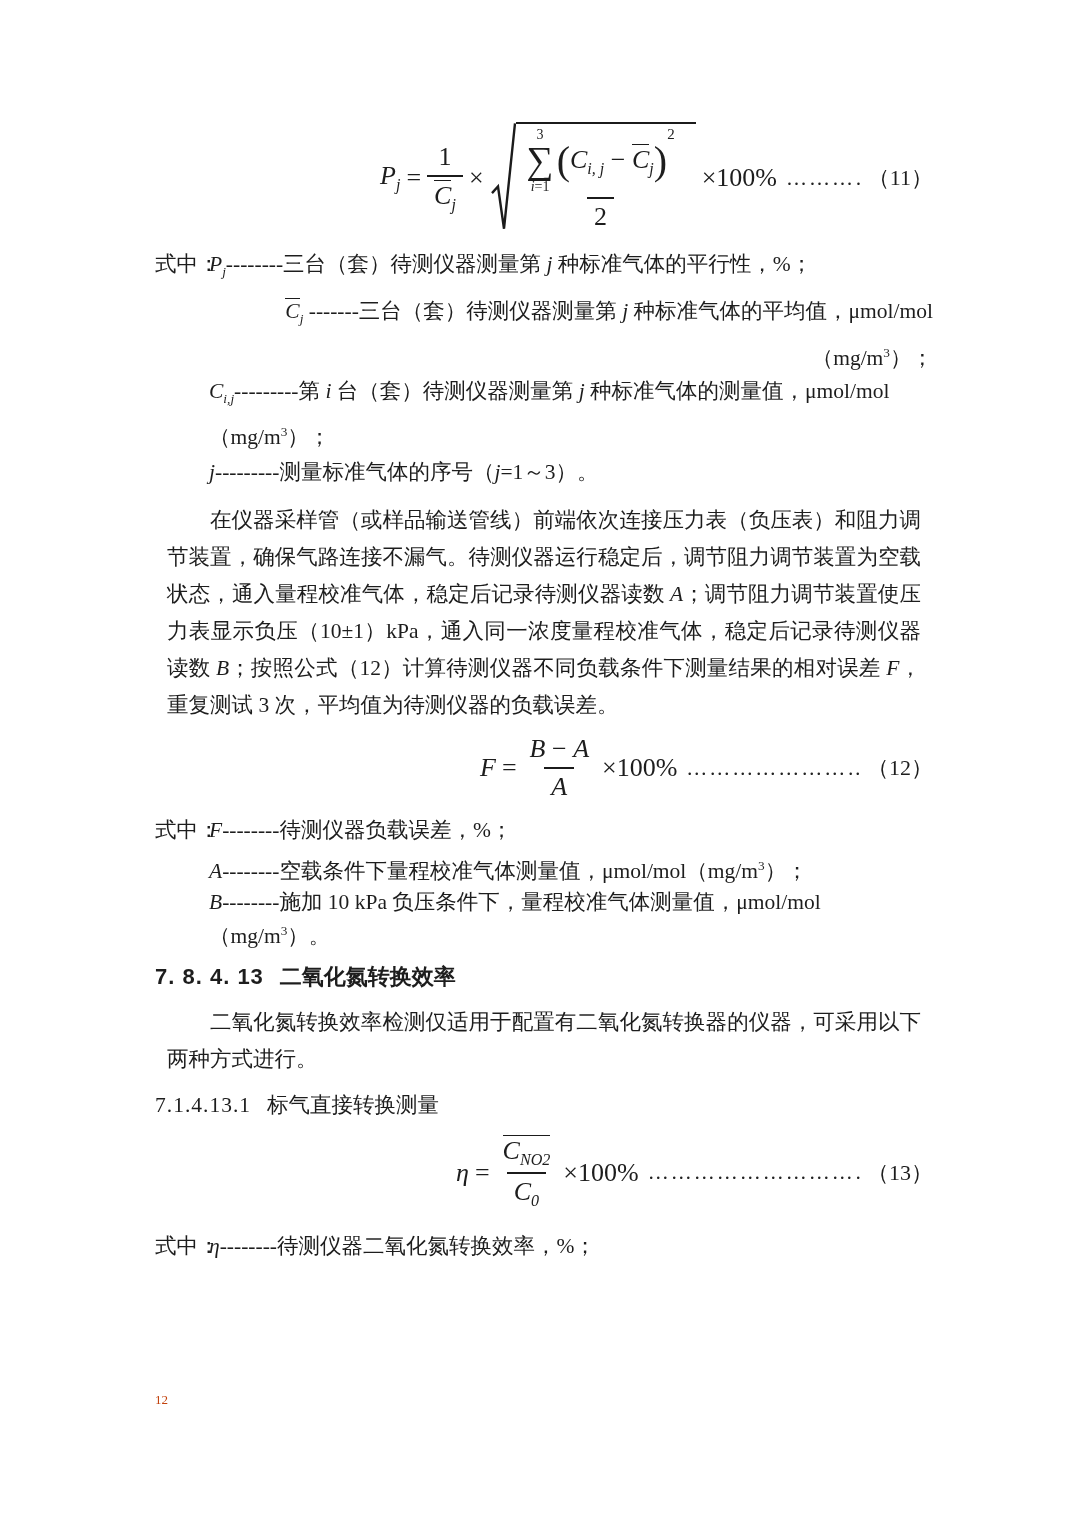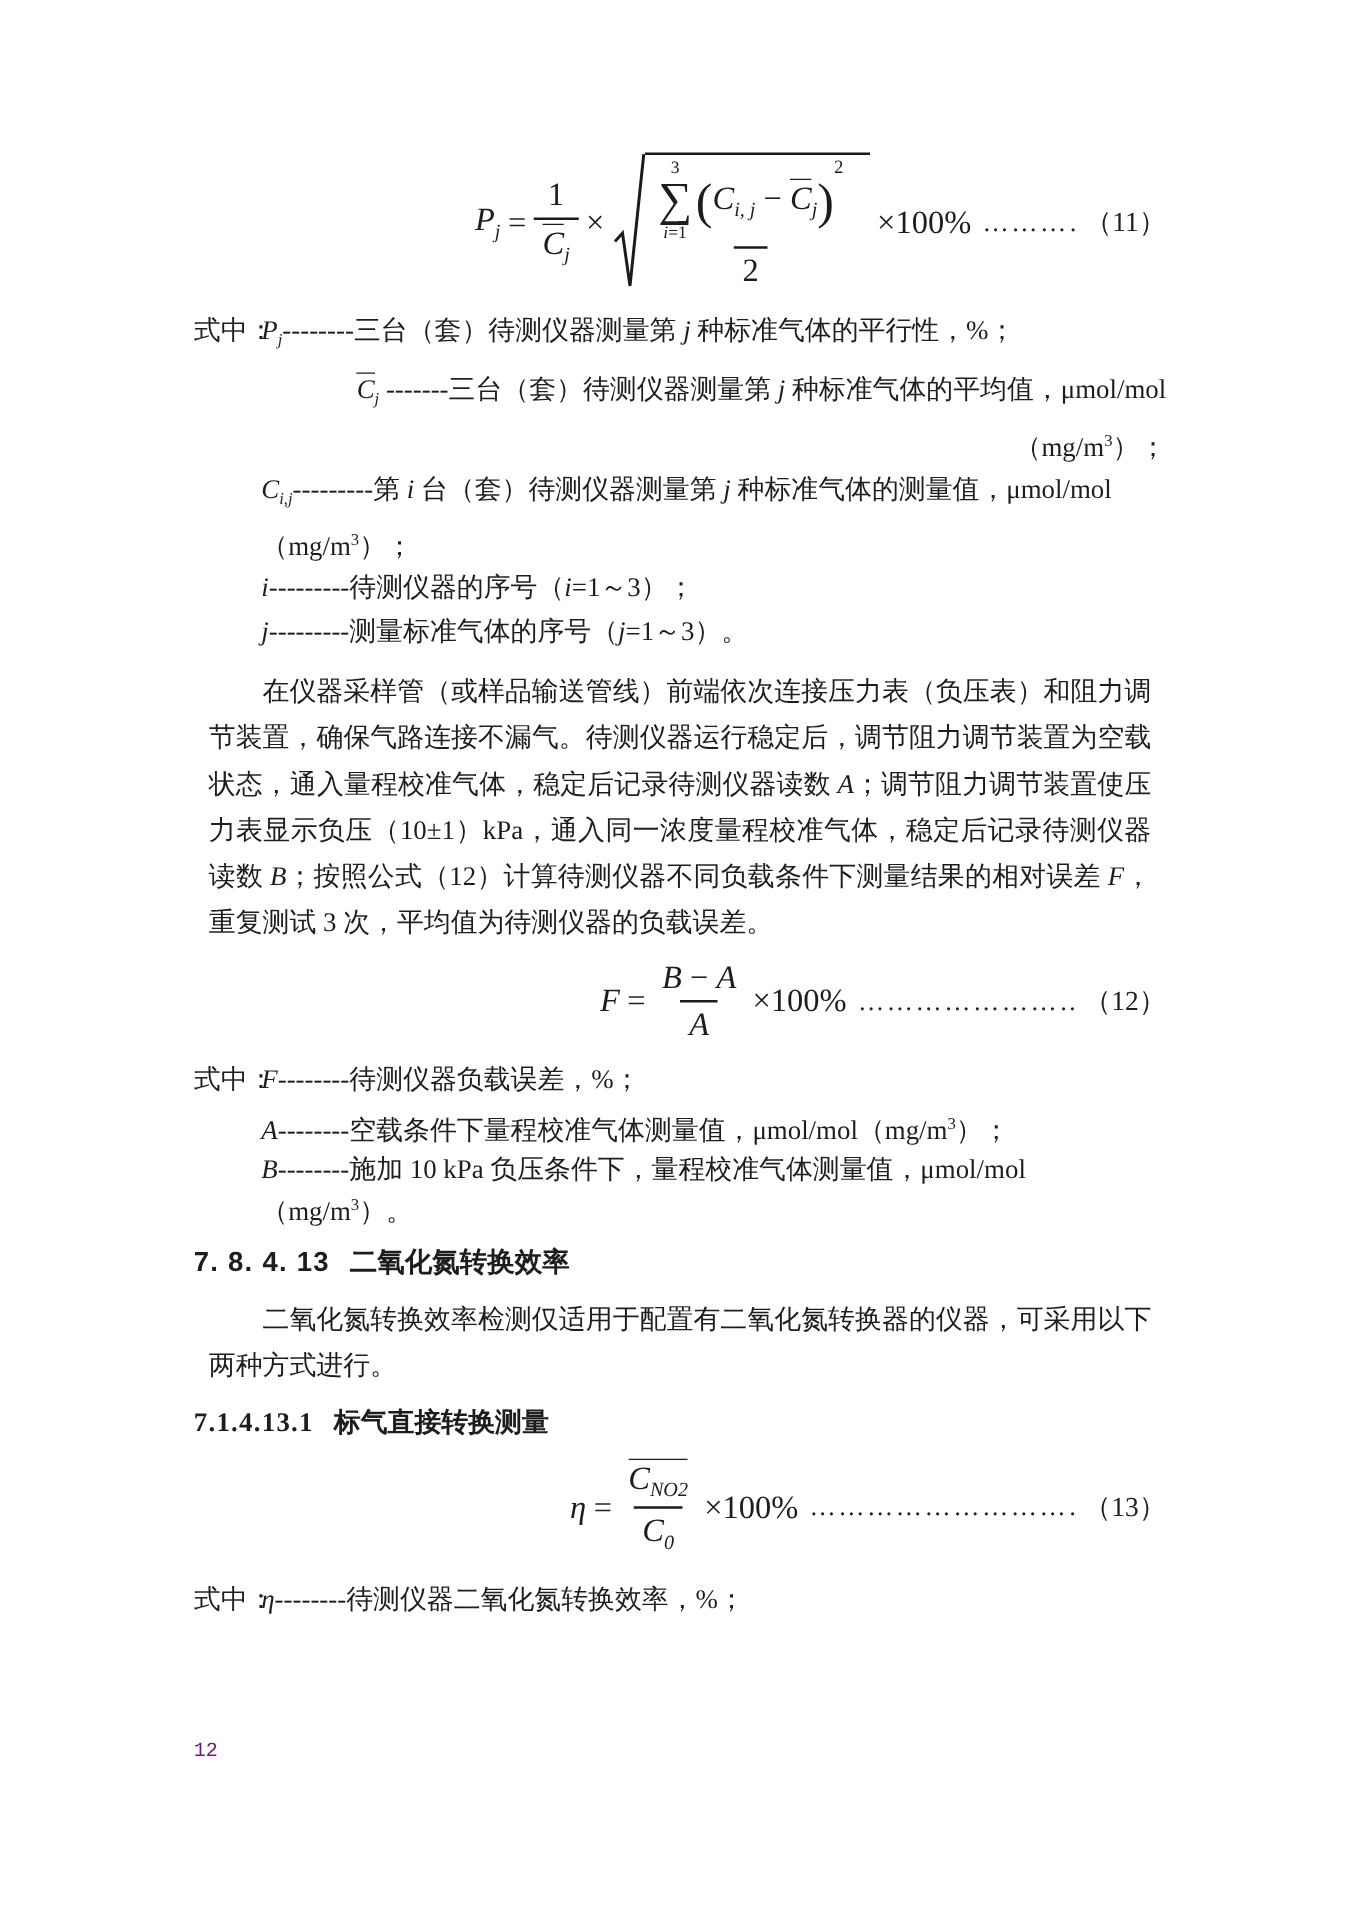--- a/index.html
+++ b/index.html
@@ -38,21 +38,21 @@
   .heading {
     font-family:"Liberation Sans","DejaVu Sans",sans-serif;
     font-size:22px;
     font-weight:bold;
     line-height:30px;
     margin:12px 0 8px 0;
   }
   .heading .h-num { margin-right:16px; letter-spacing:1px; }
   .heading.sub {
     font-family:"Liberation Serif","DejaVu Serif",serif;
-    font-weight:bold;
+    font-weight:normal;
     font-size:21.5px;
   }
 
   
   .var { font-style:italic; }
   sub, .sb { font-size:0.62em; }
   sup, .sp { font-size:0.62em; }
   .ol { display:inline-block; border-top:1.6px solid #1b1b1b; padding-top:1px; line-height:1.05; }
 
   .formula {
@@ -103,23 +103,23 @@
   .f11 { margin:0 0 10px 0; height:120px; }
   .f11 .f-math { margin-left:222px; }
   .f12 { margin:8px 0 12px 0; height:64px; }
   .f12 .f-math { margin-left:322px; }
   .f13 { margin:12px 0 14px 0; height:82px; }
   .f13 .f-math { margin-left:298px; }
 
   .page-number {
     position:absolute;
     left:155px; top:1392px;
-    font-family:Liberation Mono, monospace;
-    font-size:16px;
-    color:#701a75;
+    font-family:Liberation Serif, serif;
+    font-size:13px;
+    color:#c2410c;
   }
 </style>
 </head>
 <body>
 
 <div class="page">
   <div class="content">
 
     <div class="formula f11">
       <span class="f-math">
@@ -163,23 +163,20 @@
       <div class="def-line">
         <span class="def-label">式中：</span>
         <span><span class="var">P</span><sub class="var">j</sub></span><span>--------三台（套）待测仪器测量第 <span class="var">j</span> 种标准气体的平行性，%；</span>
       </div>
       <div class="def-line tall">
         <span><span class="ol"><span class="var">C</span></span><sub class="var">j</sub></span><span> -------三台（套）待测仪器测量第 <span class="var">j</span> 种标准气体的平均值，μmol/mol（mg/m<sup>3</sup>）；</span>
       </div>
       <div class="def-line">
         <span><span class="var">C</span><sub class="var">i,j</sub></span><span>---------第 <span class="var">i</span> 台（套）待测仪器测量第 <span class="var">j</span> 种标准气体的测量值，μmol/mol（mg/m<sup>3</sup>）；</span>
       </div>
-      <div class="def-line">
-        <span><span class="var">i</span></span><span>---------待测仪器的序号（<span class="var">i</span>=1～3）；</span>
-      </div>
       <div class="def-line" style="line-height:36px;">
         <span><span class="var">j</span></span><span>---------测量标准气体的序号（<span class="var">j</span>=1～3）。</span>
       </div>
     </div>
 
     <p class="para">在仪器采样管（或样品输送管线）前端依次连接压力表（负压表）和阻力调节装置，确保气路连接不漏气。待测仪器运行稳定后，调节阻力调节装置为空载状态，通入量程校准气体，稳定后记录待测仪器读数 <span class="var">A</span>；调节阻力调节装置使压力表显示负压（10±1）kPa，通入同一浓度量程校准气体，稳定后记录待测仪器读数 <span class="var">B</span>；按照公式（12）计算待测仪器不同负载条件下测量结果的相对误差 <span class="var">F</span>，重复测试 3 次，平均值为待测仪器的负载误差。</p>
 
     <div class="formula f12">
       <span class="f-math">
         <span><span class="var">F</span></span>

